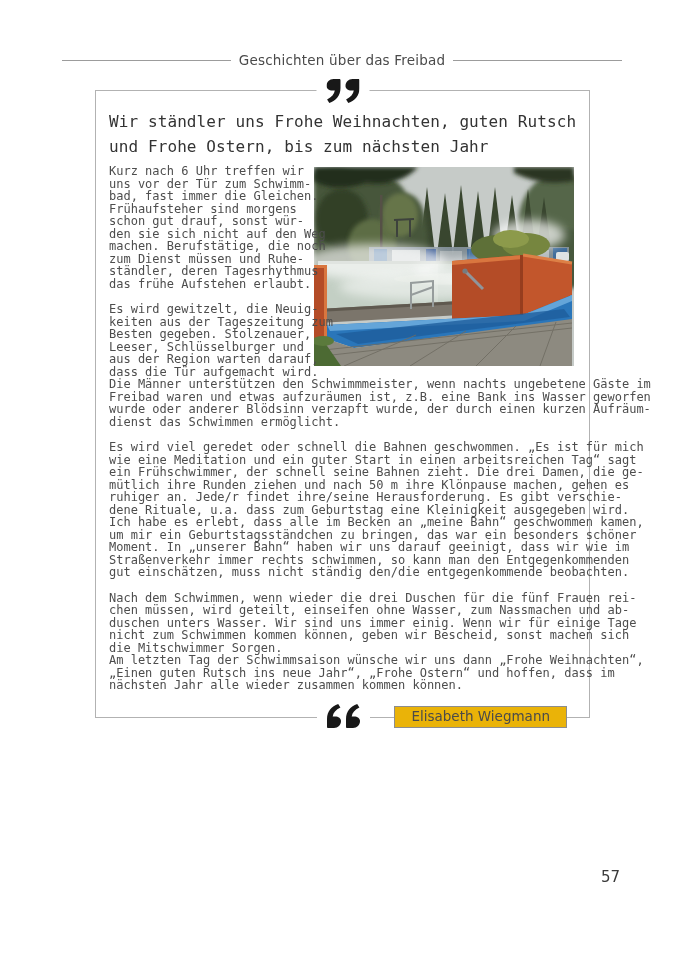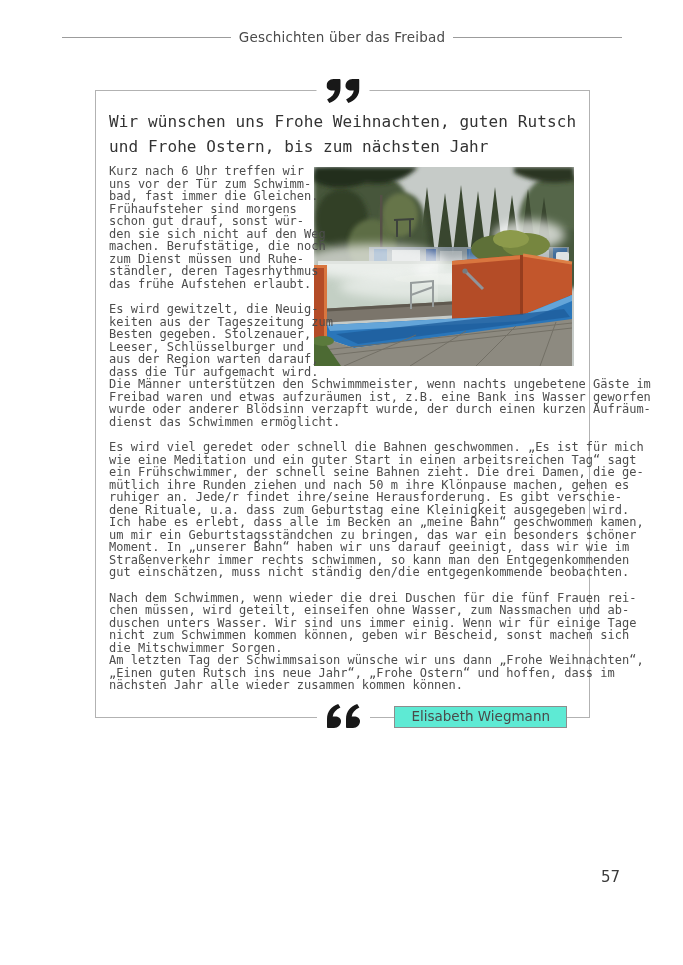--- a/index.html
+++ b/index.html
@@ -2,21 +2,21 @@
 <html><head>
 <meta charset="utf-8">
 <style>
   html,body { margin:0; padding:0; background:#ffffff; }
   .page {
     position:relative; width:683px; height:965px; background:#ffffff;
     font-family:"DejaVu Sans","Liberation Sans",sans-serif; overflow:hidden;
   }
   
   .header {
-    position:absolute; top:29px; left:62px; right:61px;
+    position:absolute; top:52px; left:62px; right:61px;
     display:flex; align-items:center; gap:8px;
   }
   .header .rule { flex:1; height:1px; background:#9c9c9c; }
   .header .htext {
     font-size:13.5px; color:#4a4a4a; letter-spacing:0.2px; white-space:nowrap;
   }
   
   .card {
     position:absolute; left:95px; top:90px; width:493px; height:626px;
     border:1px solid #b2b2b2; background:#ffffff;
@@ -37,21 +37,21 @@
     position:absolute; left:13px; top:74px; width:478px;
     font-family:"DejaVu Sans Mono","Liberation Mono",monospace;
     font-size:12px; line-height:12.5px; color:#4d4d4d;
   }
   .content p { margin:0 0 13px 0; white-space:pre; }
   .photo {
     float:right; width:260px; height:199px;
     margin:2px 13px 8px 8px; display:block;
   }
   .author-box {
-    position:absolute; right:22px; top:615px; background:#5eead4;
+    position:absolute; right:22px; top:615px; background:#eab308;
     border:1px solid #8d8d8d; padding:1px 16px 3px 16px;
     font-size:13.5px; color:#4a4a4a; white-space:nowrap;
   }
   
   .folio {
     position:absolute; right:63px; top:868px;
     font-size:15px; color:#3a3a3a;
   }
 </style>
 </head>
@@ -69,21 +69,21 @@
 
     <span class="qmark top">
       <svg width="33" height="24" viewBox="0 0 33 24" aria-hidden="true">
         <g fill="#181818">
           <path d="M0 7 C0 3 3 0 7 0 L13 0 C13.8 0 14 0.6 14 1.5 L14 9 C14 16.5 9.5 21.8 2.8 24 L0.6 20.4 C5.2 18.2 7.8 15 8.3 11.5 L6 11.5 C2.4 11.5 0 9.6 0 7 Z"></path>
           <path d="M19 7 C19 3 22 0 26 0 L32 0 C32.8 0 33 0.6 33 1.5 L33 9 C33 16.5 28.5 21.8 21.8 24 L19.6 20.4 C24.2 18.2 26.8 15 27.3 11.5 L25 11.5 C21.4 11.5 19 9.6 19 7 Z"></path>
         </g>
       </svg>
     </span>
 
-    <div class="title">Wir wünschen uns Frohe Weihnachten, guten Rutsch
+    <div class="title">Wir ständler uns Frohe Weihnachten, guten Rutsch
 und Frohe Ostern, bis zum nächsten Jahr</div>
 
     <div class="content">
 
       <svg class="photo" viewBox="0 0 260 199" preserveAspectRatio="none">
         <defs>
           <filter id="mist" x="-50%" y="-50%" width="200%" height="200%">
               <feGaussianBlur stdDeviation="5"></feGaussianBlur>
             </filter>
           <filter id="soft" x="-50%" y="-50%" width="200%" height="200%">

